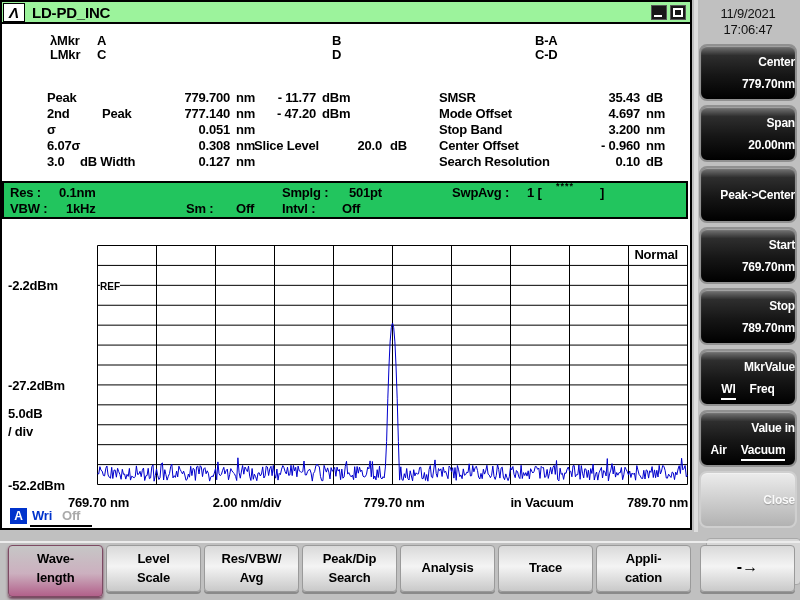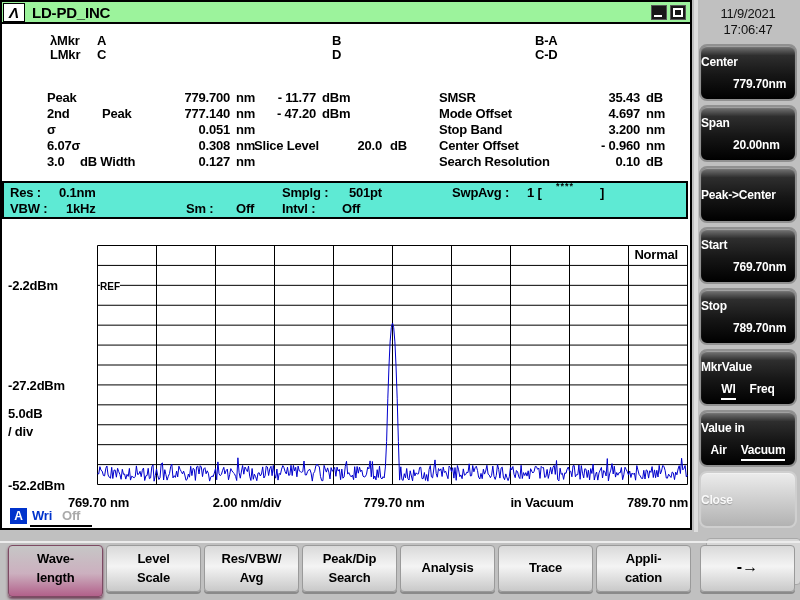--- a/index.html
+++ b/index.html
@@ -33,21 +33,21 @@
   .mr{position:absolute;height:16px;font-size:13px;white-space:nowrap;}
   .r0{top:88px;} .r1{top:104px;} .r2{top:120px;} .r3{top:136px;} .r4{top:152px;}
   .ml{left:45px;} .ml2a{left:100px;} .ml2b{left:78px;}
   .mv{left:150px;width:78px;text-align:right;}
   .mu{left:234px;}
   .mlv{left:248px;width:66px;text-align:right;}
   .mlu{left:320px;}
   .msl{left:252px;} .mslv{left:335px;width:45px;text-align:right;} .mslu{left:388px;}
   .rl{left:437px;} .rv{left:552px;width:86px;text-align:right;} .ru{left:644px;}
   
-  .settings{position:absolute;left:0;top:179px;width:686px;height:38px;border:2px solid #000;background:#5eead4;}
+  .settings{position:absolute;left:0;top:179px;width:686px;height:38px;border:2px solid #000;background:#22c55e;}
   .st{position:absolute;height:15px;font-size:13px;white-space:nowrap;}
   .st-r0{top:2px;} .st-r1{top:18px;}
   .sx0{left:6px;} .sx0v{left:55px;} .sx0v2{left:62px;}
   .sx1{left:182px;} .sx1v{left:232px;}
   .sx2{left:278px;} .sx2v{left:345px;} .sx2v2{left:338px;}
   .sx3{left:448px;} .sx3v{left:523px;}
   .stars{position:absolute;left:552px;font-size:9px;top:-2px;letter-spacing:1px;}
   .sbracket{left:596px;}
   
   .ylab{position:absolute;left:6px;height:14px;font-size:13px;white-space:nowrap;}
@@ -66,21 +66,21 @@
         font-size:12px;text-align:center;line-height:16px;}
   .ti-mode{position:absolute;left:22px;top:0;font-size:13px;color:var(--trace-indicator-blue);}
   .ti-state{position:absolute;left:52px;top:0;font-size:13px;color:#aaa;}
   .ti-underline{position:absolute;left:20px;top:17px;width:62px;height:2px;background:#000;}
   
   .sidebar-edge{position:absolute;left:694px;top:0;width:4px;height:532px;background:#dedede;}
   .datetime{position:absolute;left:700px;top:6px;width:96px;text-align:center;font-size:13px;font-weight:normal;color:#111;}
   .datetime div{height:16px;}
   .sb-btn{position:absolute;left:699px;width:98px;height:57px;border-radius:8px;
     background:linear-gradient(#7a7a7a 0%, #2e2e2e 18%, #161616 55%, #000 100%);
-    border:2px solid #909090; color:#fff; font-size:12px; text-align:left;
+    border:2px solid #909090; color:#fff; font-size:12px; text-align:right;
     box-shadow:inset 0 1px 1px rgba(255,255,255,.35);}
   .sb0{top:44px;} .sb1{top:105px;} .sb2{top:166px;padding-left:48px;} .sb3{top:227px;}
   .sb4{top:288px;} .sb5{top:349px;} .sb6{top:410px;} .sb7{top:471px;}
   .sb-label{position:absolute;left:0;top:9px;width:100%;}
   .sb-label.only{top:20px;}
   .sb-value{position:absolute;left:0;top:31px;width:100%;padding-left:32px;}
   .sb-opts{position:absolute;left:0;top:31px;width:100%;display:flex;justify-content:center;gap:14px;}
   .opt{display:inline-block;padding-bottom:2px;}
   .opt.sel{border-bottom:2px solid #fff;}
   .sb-btn.disabled{background:linear-gradient(#ececec 0%, #d2d2d2 45%, #b2b2b2 100%);

